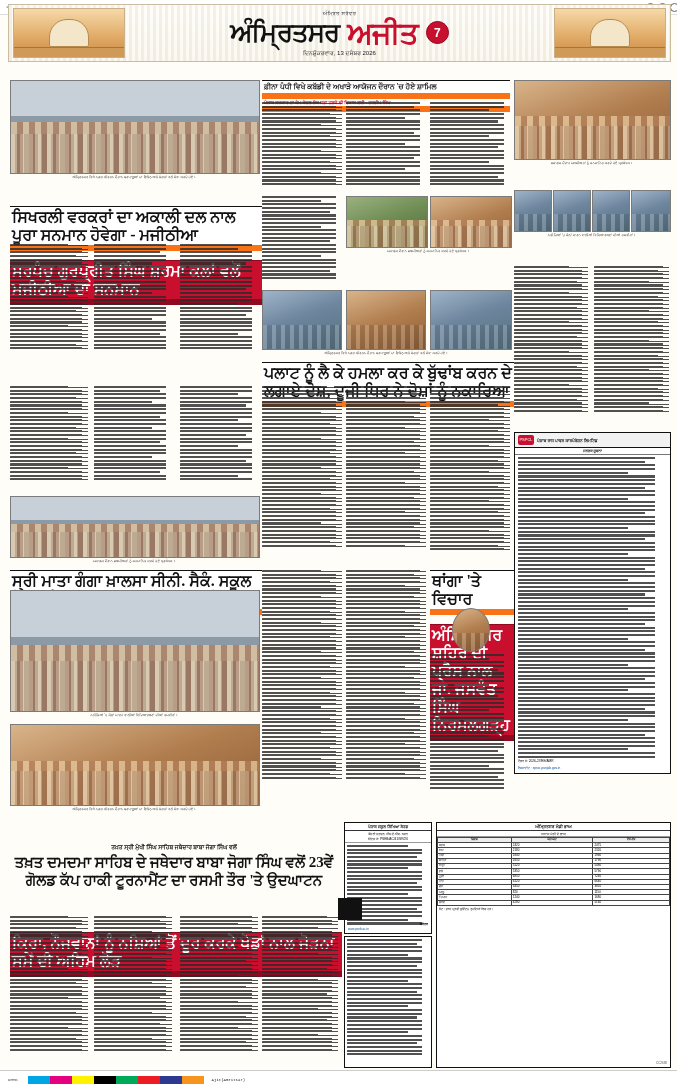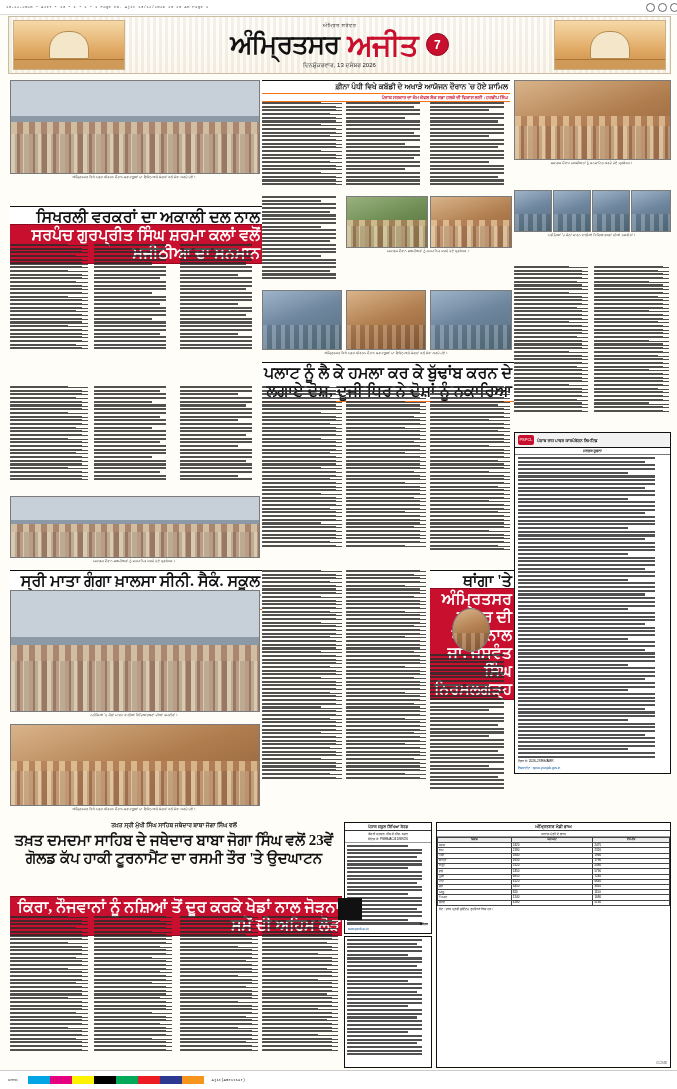--- a/index.html
+++ b/index.html
@@ -14,21 +14,21 @@
     background:#fff;border-bottom:1px solid #ddd;
     font-size:4px;color:#333;letter-spacing:.3px;
     display:flex;align-items:center;padding-left:6px;gap:6px;
     font-family:"Liberation Mono", monospace;
   }
   .regbar .seg{opacity:.85;}
   .regmarks{position:absolute;right:4px;top:3px;display:flex;gap:3px;}
   .regmarks i{display:block;width:7px;height:7px;border:1px solid #666;border-radius:50%;}
   
   .masthead{
-    position:absolute;left:8px;top:16px;width:661px;height:56px;
+    position:absolute;left:8px;top:4px;width:661px;height:56px;
     border:1px solid #c9bca0;background:linear-gradient(#fff,#fbf6ec);
     overflow:hidden;
   }
   .mh-pattern{
     position:absolute;left:0;top:0;width:100%;height:100%;
     background:
       repeating-linear-gradient(90deg,#e9e2d2 0 3px,#fdfbf6 3px 6px);
     opacity:.5;
   }
   .mh-img{
@@ -62,27 +62,27 @@
     font-family:"Liberation Serif", serif;line-height:1;
   }
   .mh-pageno{
     width:21px;height:21px;border-radius:50%;background:#c8102e;color:#fff;
     font-size:12px;font-weight:bold;display:flex;align-items:center;justify-content:center;
     border:1px solid #8d0a20;
   }
   .mh-date{font-size:6px;color:#222;margin-top:2px;}
   
   .hl{
-    border-top:1px solid #111;border-bottom:1px solid #f97316;
-    text-align:right;font-weight:bold;color:#111;
+    border-top:1px solid #111;border-bottom:6px solid #f97316;
+    text-align:left;font-weight:bold;color:#111;
     font-family:"Liberation Serif", serif;padding:1px 2px;
     background:#fff;
   }
   .hl.red{color:#c8102e;}
-  .hl.rev{background:#c8102e;color:#fff;border-color:#8d0a20;}
+  .hl.rev{background:#c8102e;color:#fff;border-color:#8d0a20;margin-top:36px;}
   .photo{
     background:linear-gradient(160deg,#9fb4c9,#6e869e 45%,#55707f);
     border:1px solid #7b7b7b;position:relative;overflow:hidden;
   }
   .photo.warm{background:linear-gradient(160deg,#d9b48a,#b07d4e 50%,#8d5f38);}
   .photo.green{background:linear-gradient(160deg,#9ab27e,#6c8a52 50%,#4f6b3b);}
   .photo.crowd{background:linear-gradient(180deg,#c7cfd8 0 38%,#8c9aa8 38% 100%);}
   .photo:after{
     content:"";position:absolute;left:0;right:0;bottom:0;height:42%;
     background:repeating-linear-gradient(90deg,rgba(255,255,255,.18) 0 4px,rgba(0,0,0,.10) 4px 9px);
@@ -1000,21 +1000,21 @@
         <i class="sh"></i>
         <i></i>
         <i></i>
         <i class="md"></i>
         <i></i>
         <i></i>
         <i></i>
       </div>
   </div>
 
-  <div style="position:absolute;left:10px;top:822px;width:328px;">
+  <div style="position:absolute;left:10px;top:844px;width:328px;">
     <div class="hdln" style="font-size:6px;">ਤਖ਼ਤ ਸ੍ਰੀ ਮੁੱਖੀ ਸਿੰਘ ਸਾਹਿਬ ਜਥੇਦਾਰ ਬਾਬਾ ਜੋਗਾ ਸਿੰਘ ਵਲੋਂ</div>
     <div class="hdln" style="font-size:15px;margin-top:2px;">ਤਖ਼ਤ ਦਮਦਮਾ ਸਾਹਿਬ ਦੇ ਜਥੇਦਾਰ ਬਾਬਾ ਜੋਗਾ ਸਿੰਘ ਵਲੋਂ 23ਵੇਂ ਗੋਲਡ ਕੱਪ ਹਾਕੀ ਟੂਰਨਾਮੈਂਟ ਦਾ ਰਸਮੀ ਤੌਰ 'ਤੇ ਉਦਘਾਟਨ</div>
   </div>
 
   <div style="position:absolute;left:10px;top:896px;width:328px;" class="hl rev" style2="">ਕਿਰਾ, ਨੌਜਵਾਨਾਂ ਨੂੰ ਨਸ਼ਿਆਂ ਤੋਂ ਦੂਰ ਕਰਕੇ ਖੇਡਾਂ ਨਾਲ ਜੋੜਨਾ ਸਮੇਂ ਦੀ ਅਹਿਮ ਲੋੜ</div>
 
   <div style="position:absolute;left:10px;top:916px;width:78px;height:150px;" class="txt">
     <div class="lines top">
         <i class="sh"></i>
         <i></i>

